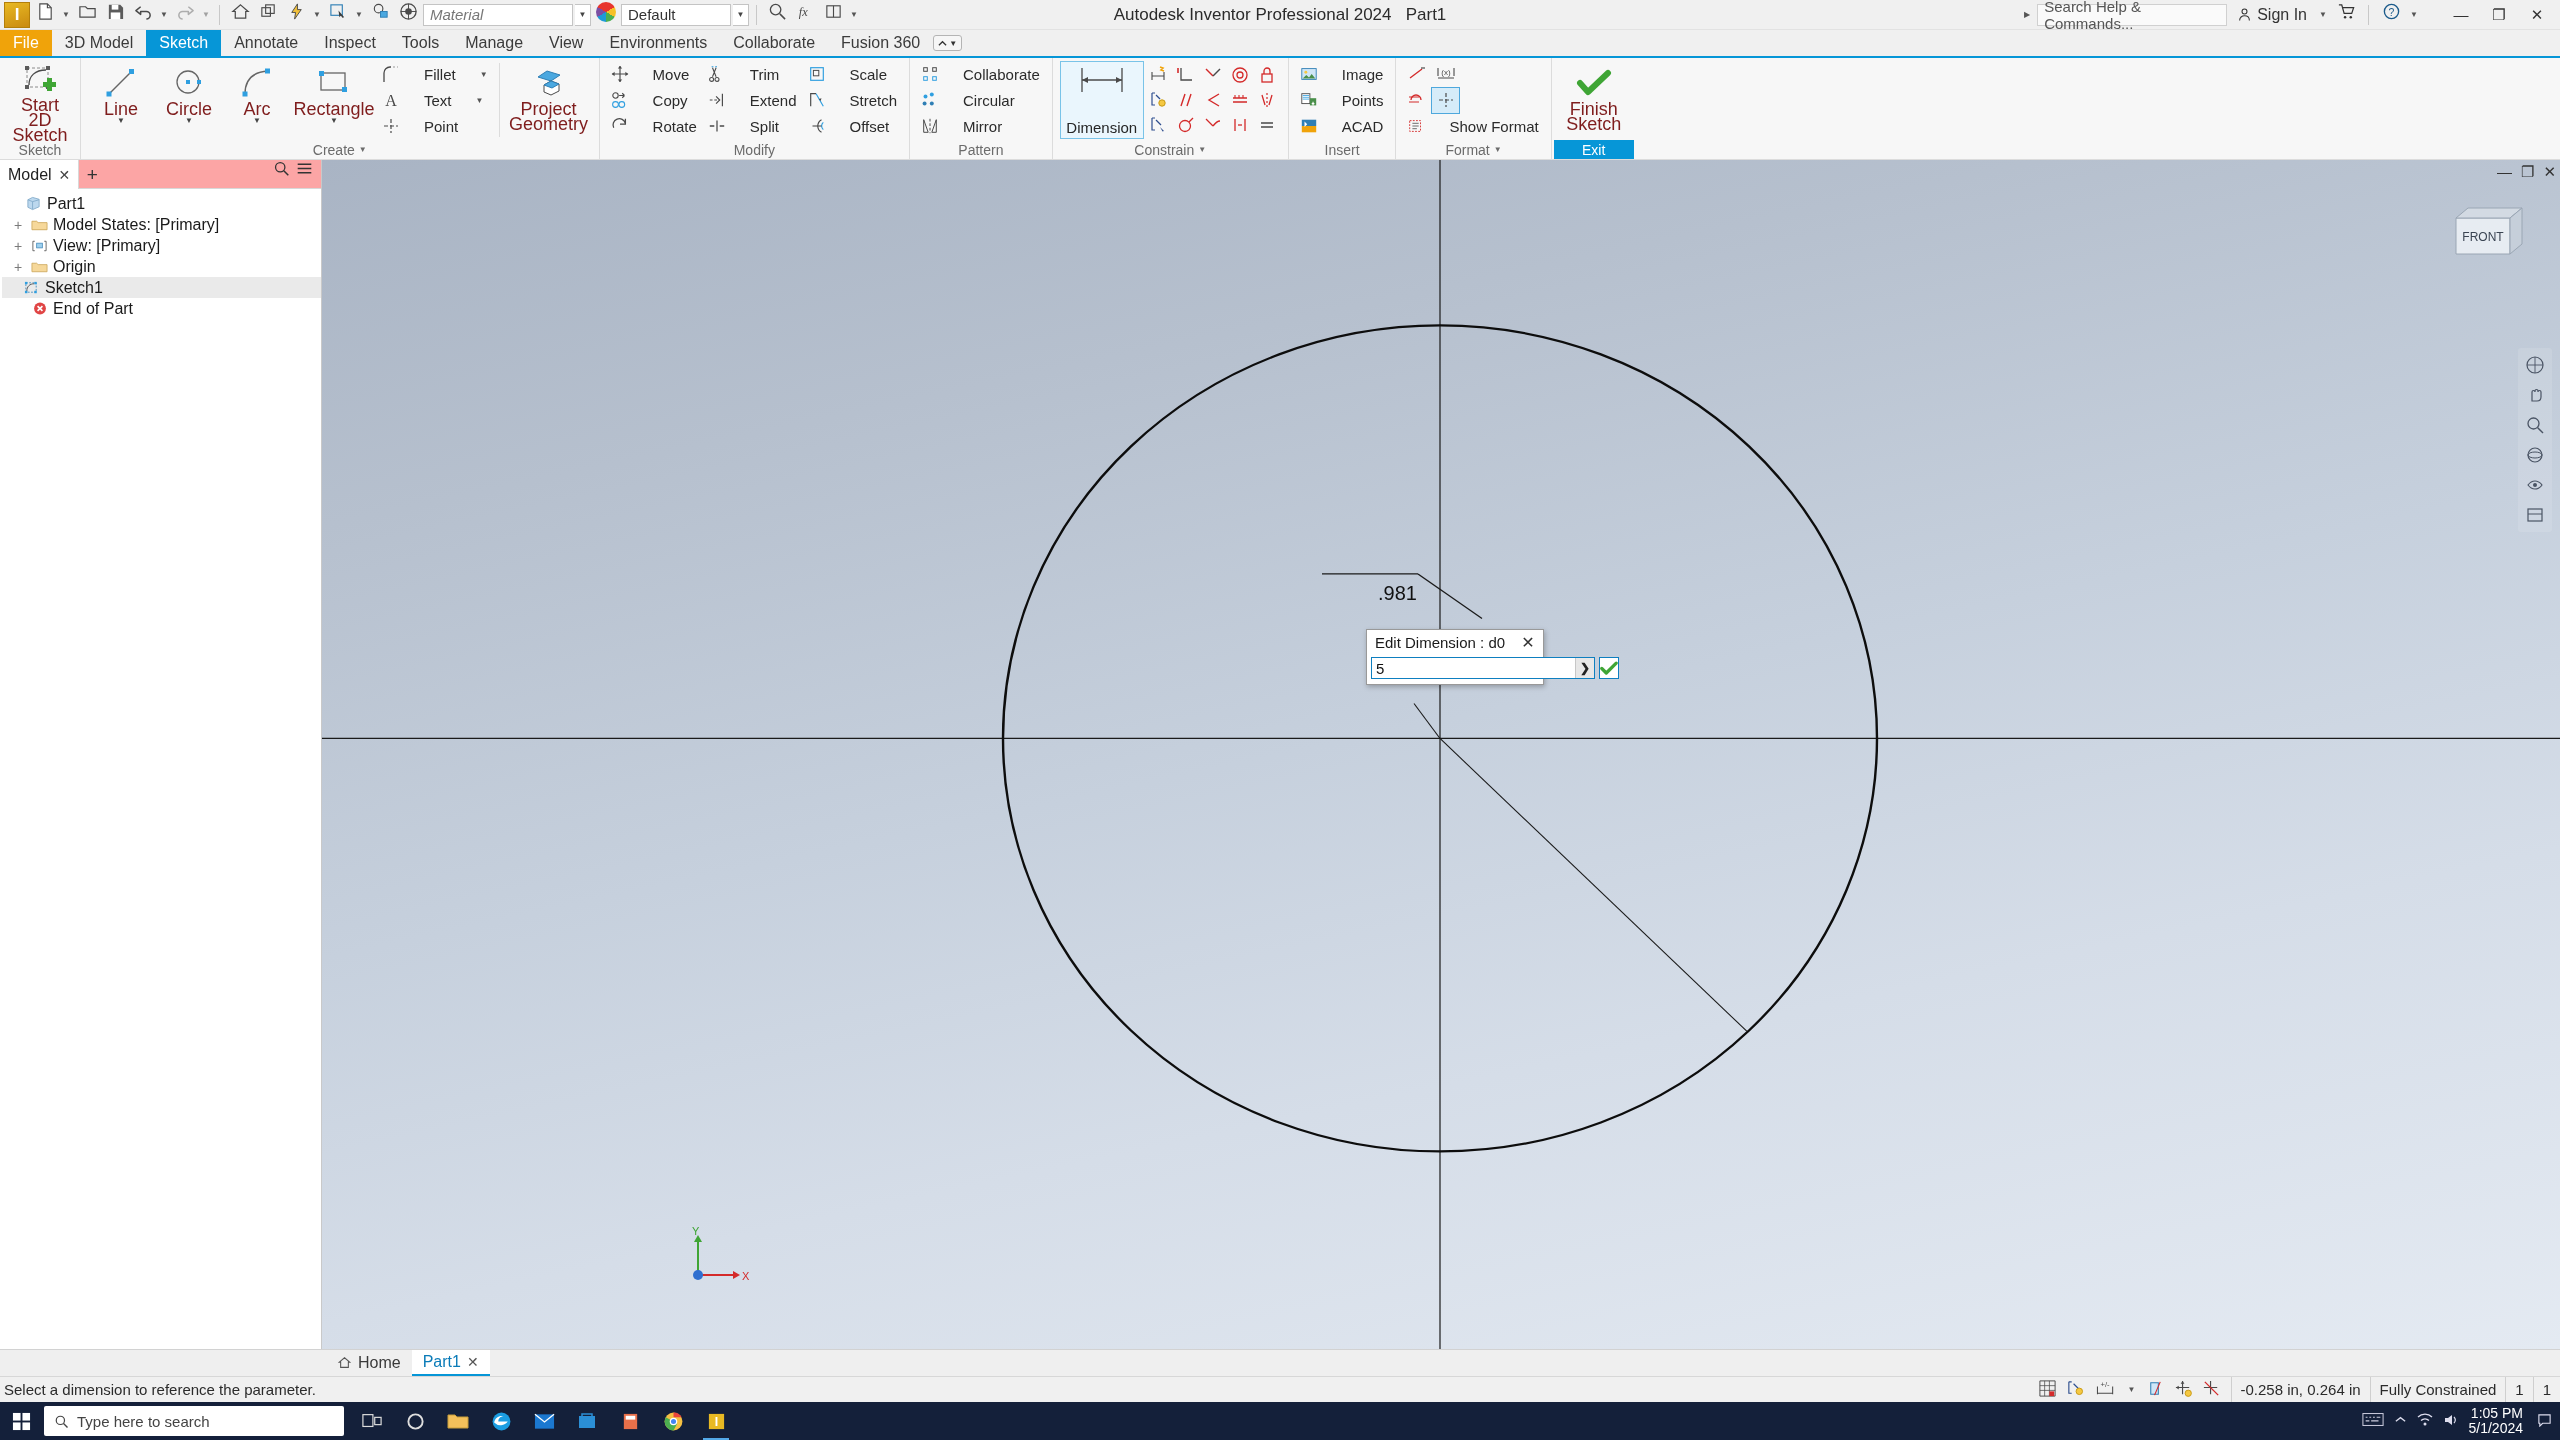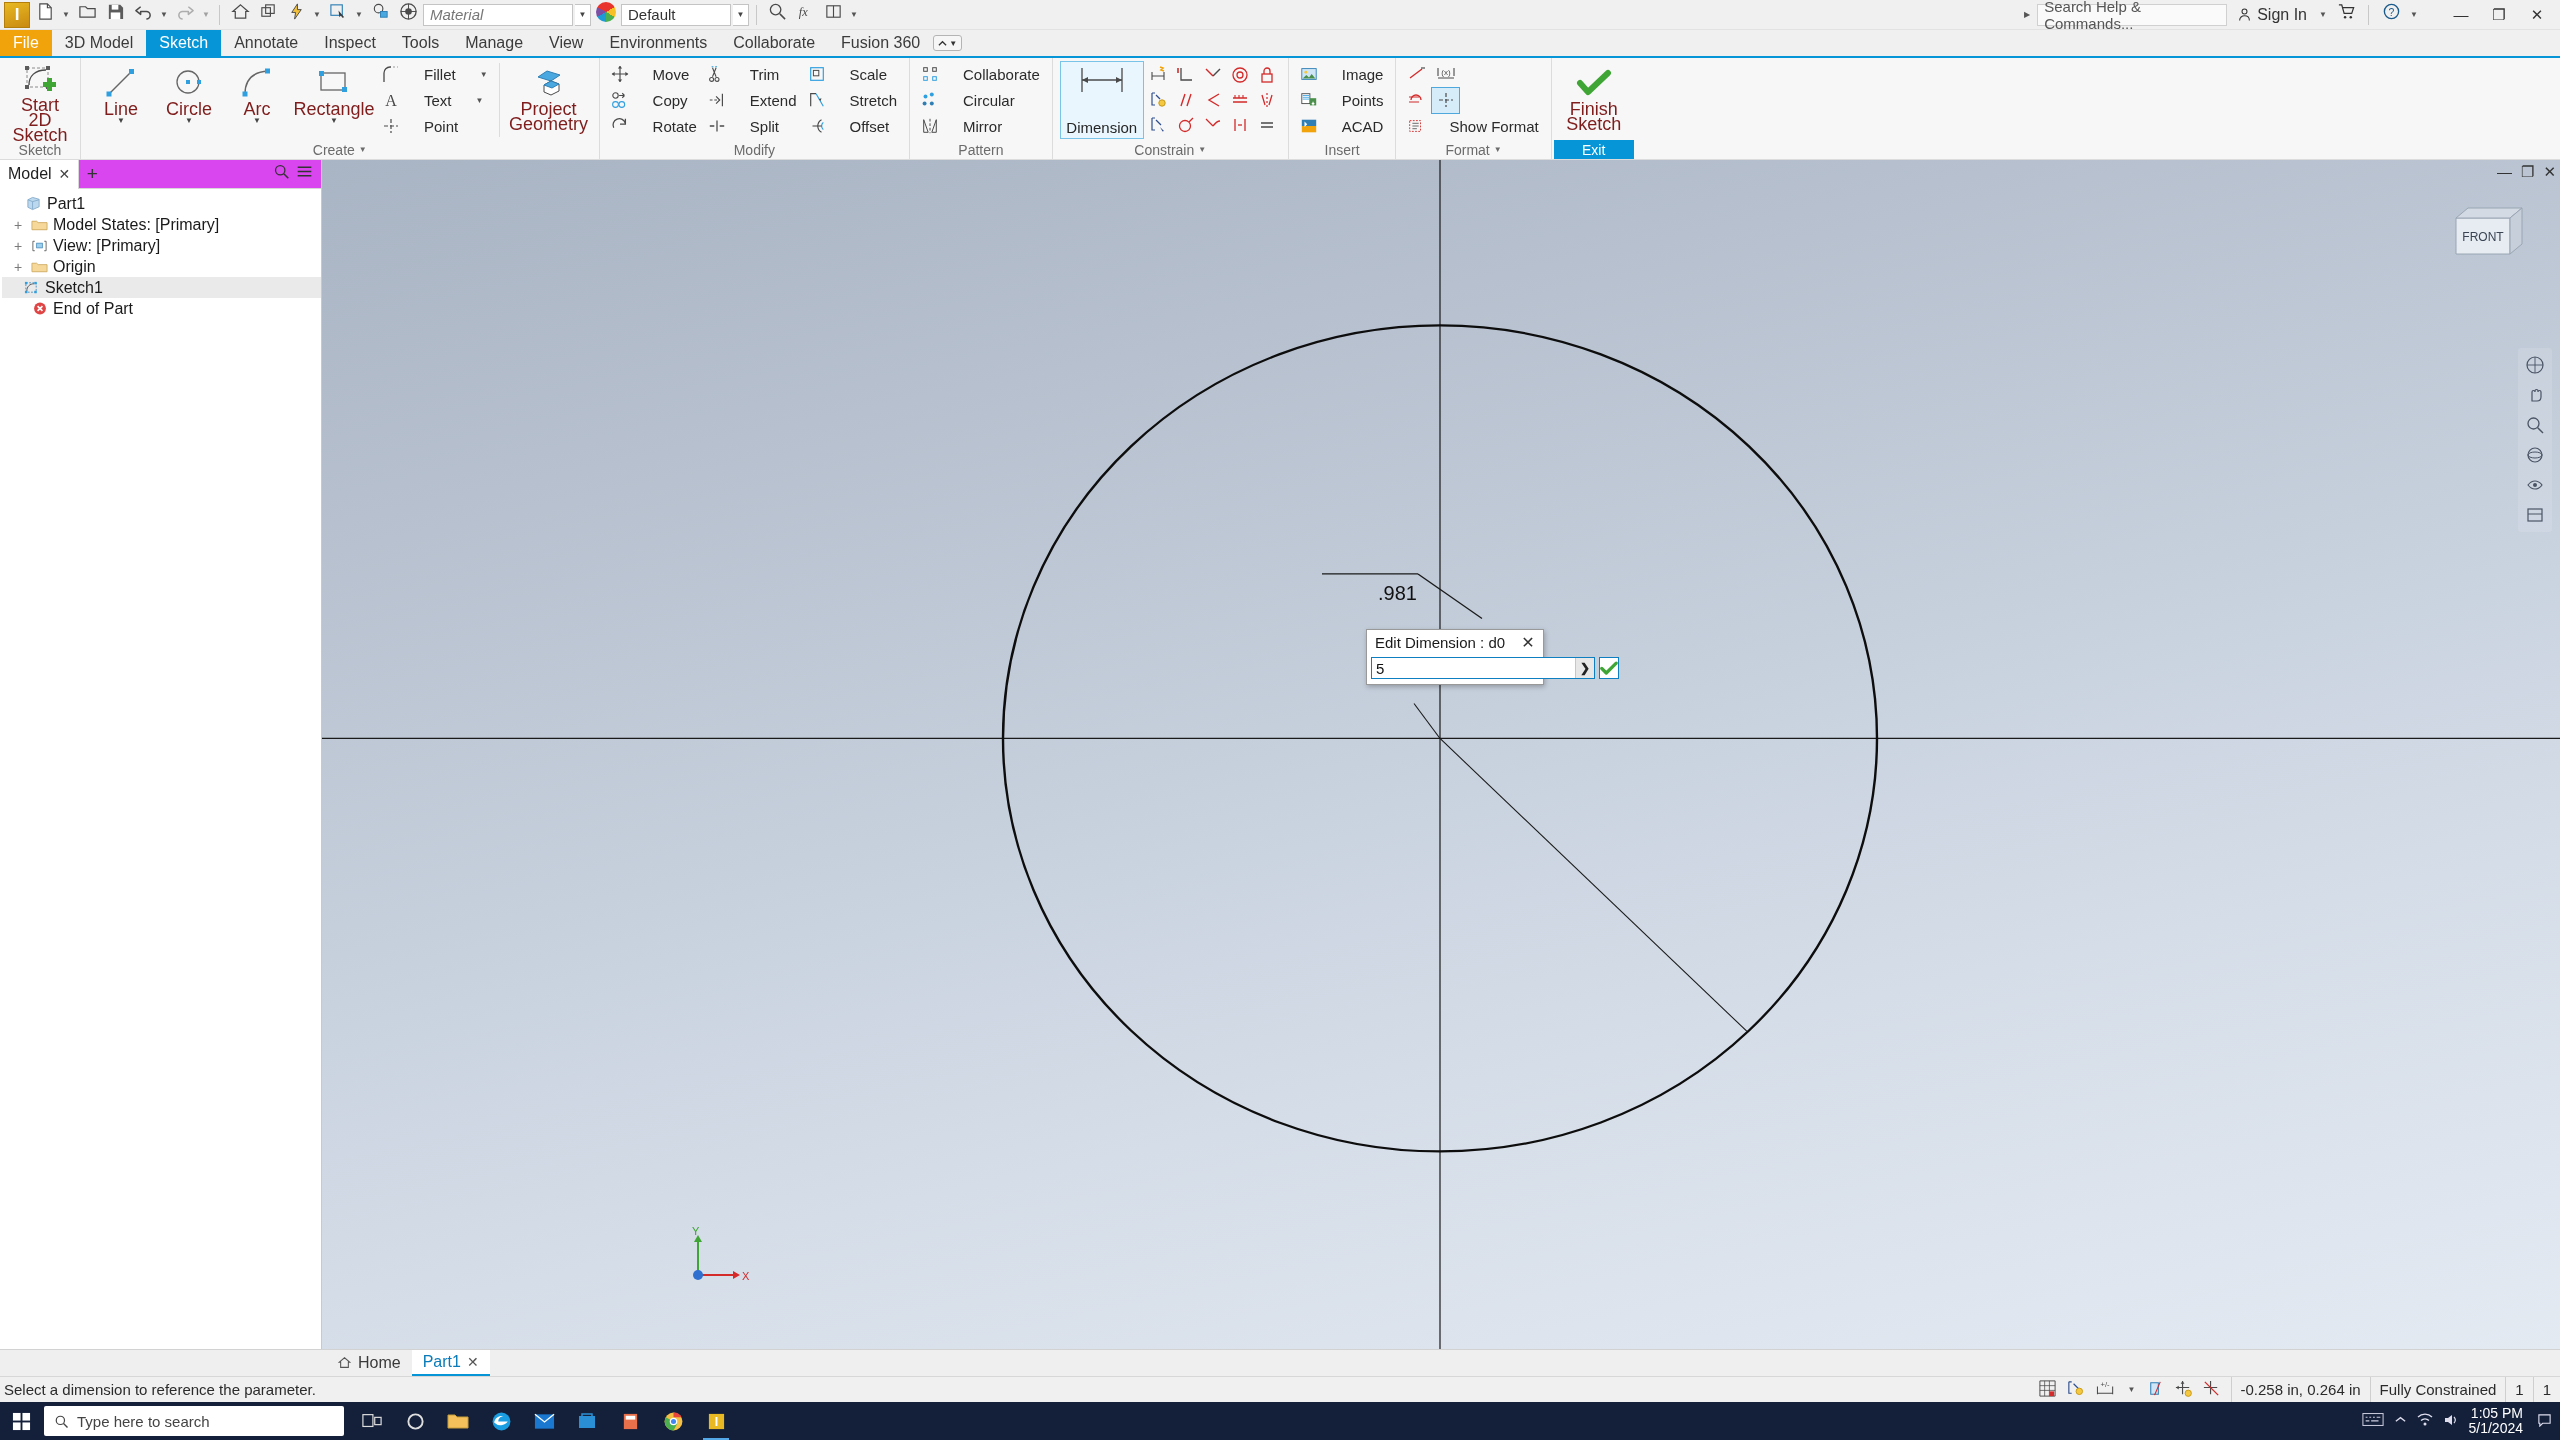--- a/index.html
+++ b/index.html
@@ -81,21 +81,21 @@
   .dimbtn{width:84px;height:78px;display:flex;flex-direction:column;align-items:center;justify-content:center;
      border:1px solid #79c3e8;background:#eaf6fd;cursor:default;gap:19px;}
   .dimbtn .lb{font-size:15px;}
   .exitpanel .panel-label{background:#0696d7;color:#fff;width:100%;}
 
   
   .main { flex:1;display:flex;min-height:0;position:relative; }
 
   
   .browser { width:322px;background:#fff;border-right:1px solid #c9c9c9;display:flex;flex-direction:column;flex:none; }
-  .browser-head { height:29px;display:flex;align-items:center;border-bottom:1px solid #d8d8d8;background:#d946ef; }
+  .browser-head { height:29px;display:flex;align-items:flex-start;border-bottom:1px solid #d8d8d8;background:#fca5a5; }
   .btab { padding:0 8px;height:29px;display:flex;align-items:center;gap:7px;font-size:16px;background:#fff;
       border-right:1px solid #d8d8d8;color:#222; }
   .bx { font-size:14px;color:#444; }
   .bplus { width:26px;height:29px;display:flex;align-items:center;justify-content:center;font-size:19px;color:#333; }
   .bhead-right{margin-left:auto;display:flex;align-items:center;gap:6px;padding-right:8px;}
   .tree { padding:4px 0 0 2px; font-size:16px; }
   .trow { display:flex;align-items:center;height:21px;padding-left:2px;white-space:nowrap;gap:4px; }
   .trow.selected { background:#eaeaea; }
   .texp { width:16px;text-align:center;color:#7a7a7a;font-size:14px;flex:none; }
   .tico { width:19px;height:16px;display:flex;align-items:center;justify-content:center;flex:none; }
@@ -248,20 +248,24 @@
         </div>
       <div class="qbtn">
           <svg viewBox="0 0 20 20">
             <rect x="3" y="4" width="14" height="12" fill="none" stroke="#4a4a4a" stroke-width="1.2"></rect>
             <path d="M10 4v12" stroke="#4a4a4a" stroke-width="1.2"></path>
           </svg>
         </div>
       <div class="caret">▼</div>
     </div>
 
+    <div class="title-center">
+      <span>Autodesk Inventor Professional 2024</span>&nbsp;&nbsp;
+      <span>Part1</span>
+    </div>
 
     <div class="title-right">
       <div class="caret">▶</div>
       <div class="search-box">Search Help &amp; Commands...</div>
       <div class="signin">
         <svg width="15" height="15" viewBox="0 0 20 20">
             <circle cx="10" cy="6" r="3.3" fill="none" stroke="#333" stroke-width="1.4"></circle>
             <path d="M3.5 18c0-4 3-6.3 6.5-6.3S16.5 14 16.5 18" fill="none" stroke="#333" stroke-width="1.4"></path>
           </svg>
         <span>Sign In</span>

